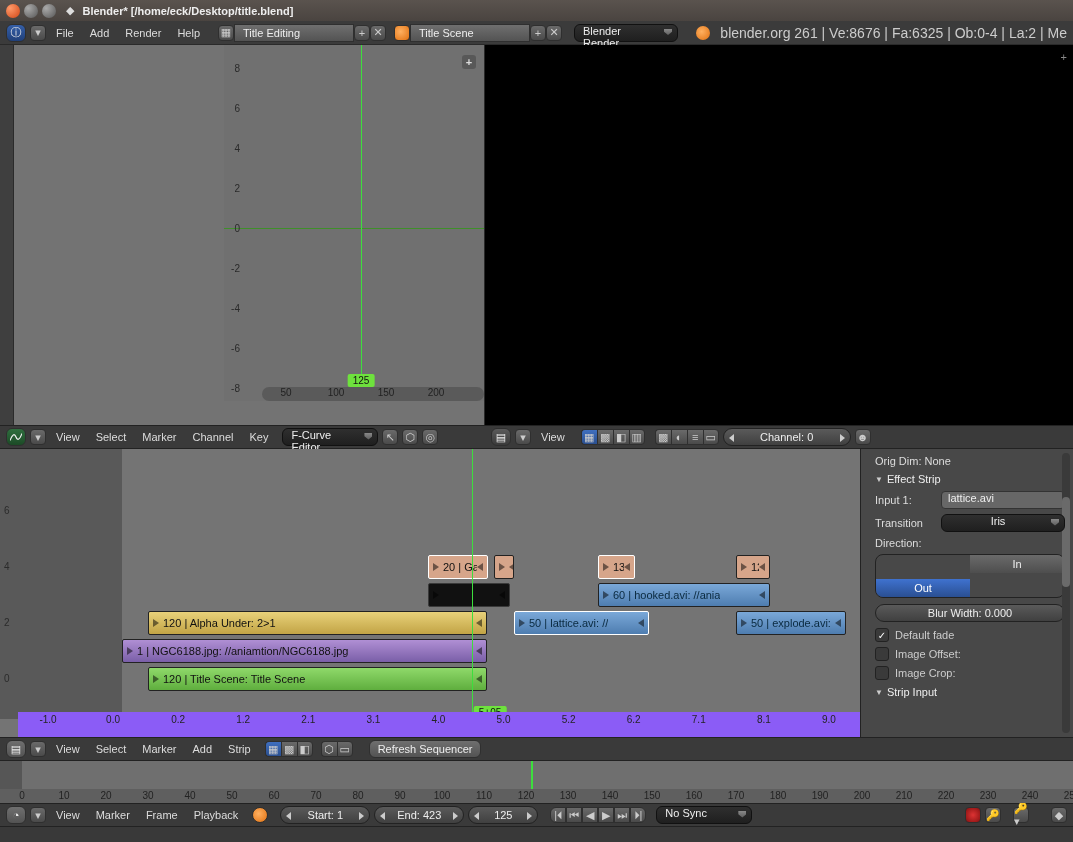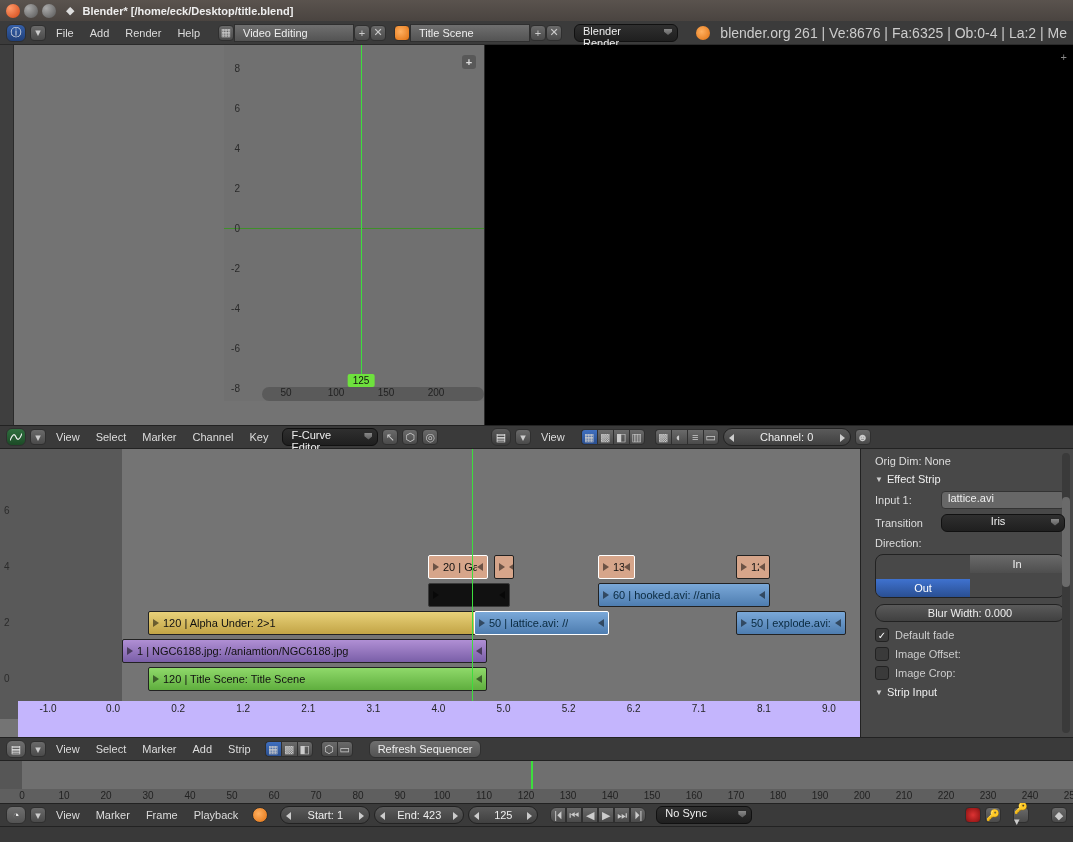--- a/index.html
+++ b/index.html
@@ -79,21 +79,21 @@
 .strip{position:absolute;height:24px;border:1px solid #222;border-radius:2px;display:flex;align-items:center;overflow:hidden;font-size:10px;padding:0 4px;color:#111;}
 .strip .tri{width:0;height:0;border-top:4px solid transparent;border-bottom:4px solid transparent;border-left:6px solid rgba(0,0,0,0.5);margin-right:4px;}
 .strip .endtri{width:0;height:0;border-top:4px solid transparent;border-bottom:4px solid transparent;border-right:6px solid rgba(0,0,0,0.5);margin-left:auto;}
 .c-green{background:linear-gradient(#8fd96a,#5fae3e);}
 .c-purple{background:linear-gradient(#b08fd4,#7a5fa8);}
 .c-yellow{background:linear-gradient(#e8d17a,#c2a445);}
 .c-blue{background:linear-gradient(#7aa8d8,#4e7db0);color:#0a2a3f;}
 .c-black{background:#111;border-color:#3a3a3a;}
 .c-salmon{background:#d6a58a;}
 .c-border-sel{border:1px solid #fff;}
-.seq-time{position:absolute;left:18px;right:0;bottom:0;height:36px;background:#c4b5fd;}
+.seq-time{position:absolute;left:18px;right:0;bottom:0;height:25px;background:#8b5cf6;}
 .seq-time span{position:absolute;top:2px;transform:translateX(-50%);font-size:10px;color:#242424;}
 .seq-playhead{position:absolute;top:0;bottom:18px;width:1px;background:#3dde3d;}
 .seq-shade{position:absolute;top:0;bottom:18px;background:rgba(40,40,40,0.35);}
 
 .seq-props .row{display:flex;align-items:center;margin-bottom:5px;gap:6px;}
 .seq-props label{color:#ddd;width:60px;}
 .seq-props .heading{font-weight:normal;color:#eee;margin:4px 0 6px;display:flex;align-items:center;}
 .seq-props .heading::before{content:"▼";font-size:8px;margin-right:4px;color:#ccc;}
 .text-input{flex:1;height:18px;background:#676767;border:1px solid #333;border-radius:4px;padding:0 6px;color:#eee;}
 .seq-props .dropdown{flex:1;text-align:center;}
@@ -136,21 +136,21 @@
 
 <div class="info-header">
   <div class="rbtn icon" style="background:linear-gradient(#355fa8,#20407a);">ⓘ</div>
   <div class="sq">▾</div>
   <span class="menu-item">File</span>
   <span class="menu-item">Add</span>
   <span class="menu-item">Render</span>
   <span class="menu-item">Help</span>
   <div class="pill" style="margin-left:8px;">
     <div class="sq">▦</div>
-    <div class="rbtn" style="border-radius:0;width:120px;justify-content:flex-start;">Video Editing</div>
+    <div class="rbtn" style="border-radius:0;width:120px;justify-content:flex-start;">Title Editing</div>
     <div class="sq">+</div>
     <div class="sq">✕</div>
   </div>
   <div class="pill" style="margin-left:4px;">
     <div class="sq orange"></div>
     <div class="rbtn" style="border-radius:0;width:120px;justify-content:flex-start;">Title Scene</div>
     <div class="sq">+</div>
     <div class="sq">✕</div>
   </div>
   <div class="dropdown" style="margin-left:8px;width:104px;">Blender Render</div>
@@ -251,21 +251,21 @@
         <div class="strip c-purple" style="left: 122px; width: 365px; bottom: 74px;">
           <span class="tri"></span>
           <span style="overflow:hidden;white-space:nowrap">1 | NGC6188.jpg: //aniamtion/NGC6188.jpg</span>
           <span class="endtri"></span>
         </div>
         <div class="strip c-yellow" style="left: 148px; width: 339px; bottom: 102px;">
           <span class="tri"></span>
           <span style="overflow:hidden;white-space:nowrap">120 | Alpha Under: 2&gt;1</span>
           <span class="endtri"></span>
         </div>
-        <div class="strip c-blue c-border-sel" style="left: 474px; width: 135px; bottom: 102px;">
+        <div class="strip c-blue c-border-sel" style="left: 514px; width: 135px; bottom: 102px;">
           <span class="tri"></span>
           <span style="overflow:hidden;white-space:nowrap">50 | lattice.avi: //</span>
           <span class="endtri"></span>
         </div>
         <div class="strip c-blue" style="left: 736px; width: 110px; bottom: 102px;">
           <span class="tri"></span>
           <span style="overflow:hidden;white-space:nowrap">50 | explode.avi:</span>
           <span class="endtri"></span>
         </div>
         <div class="strip c-black" style="left: 428px; width: 82px; bottom: 130px;">

